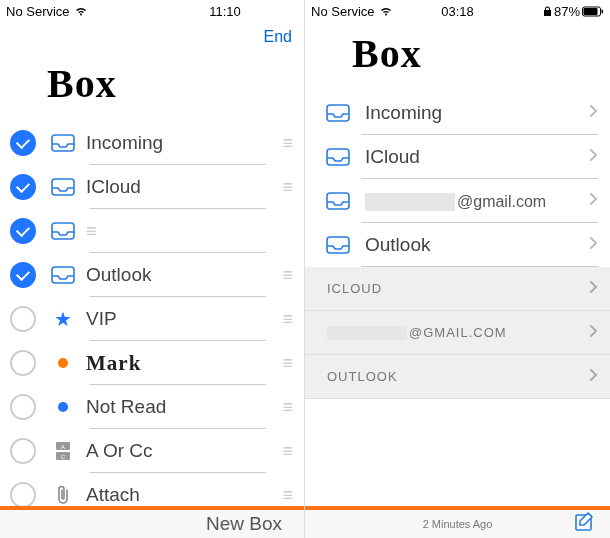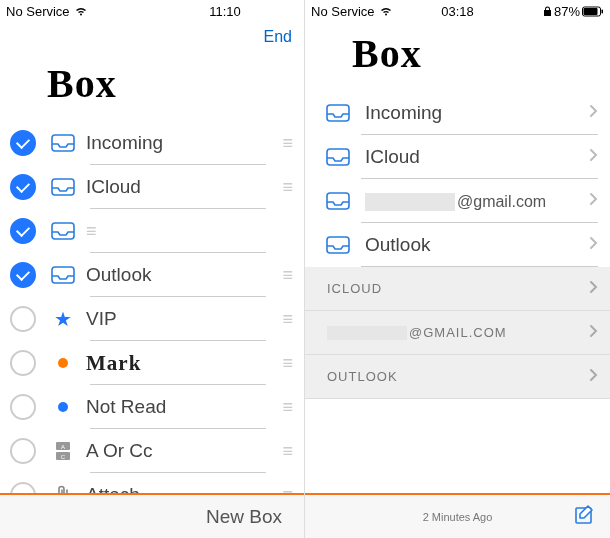--- a/index.html
+++ b/index.html
@@ -28,21 +28,21 @@
 .grabber { color: #ccc; font-size: 18px; letter-spacing: -1px; flex-shrink: 0; }
 .chev { color: #bbb; flex-shrink: 0; }
 .star-icon { color: #2176ff; font-size: 20px; }
 .dot { width: 10px; height: 10px; border-radius: 50%; }
 .dot.orange { background: #ff7b00; }
 .dot.blue { background: #2176ff; }
 .redacted { display: inline-block; background: #e6e6e6; height: 18px; width: 90px; vertical-align: middle; margin-right: 2px; }
 .section-row { background: #efefef; height: 44px; display: flex; align-items: center; padding: 0 12px 0 22px; border-bottom: 1px solid #ddd; font-size: 13px; letter-spacing: 1px; color: #777; }
 .section-row .redacted { height: 14px; width: 80px; }
 .section-label { flex: 1; }
-.footer { height: 45px; border-top: 2px solid #f97316; display: flex; align-items: center; justify-content: center; position: relative; background: #f7f7f7; }
+.footer { height: 32px; border-top: 4px solid #f97316; display: flex; align-items: center; justify-content: center; position: relative; background: #f7f7f7; }
 .footer-left { position: absolute; left: 0; right: 0; text-align: center; font-size: 19px; color: #555; }
 .footer-text { font-size: 11px; color: #777; }
 .compose { position: absolute; right: 14px; color: #2a7de1; cursor: pointer; }
 .row.simple { padding-left: 20px; }
 .row.simple .row-icon { margin-right: 14px; }
 </style>
 </head>
 <body>
 
 <div class="container">

